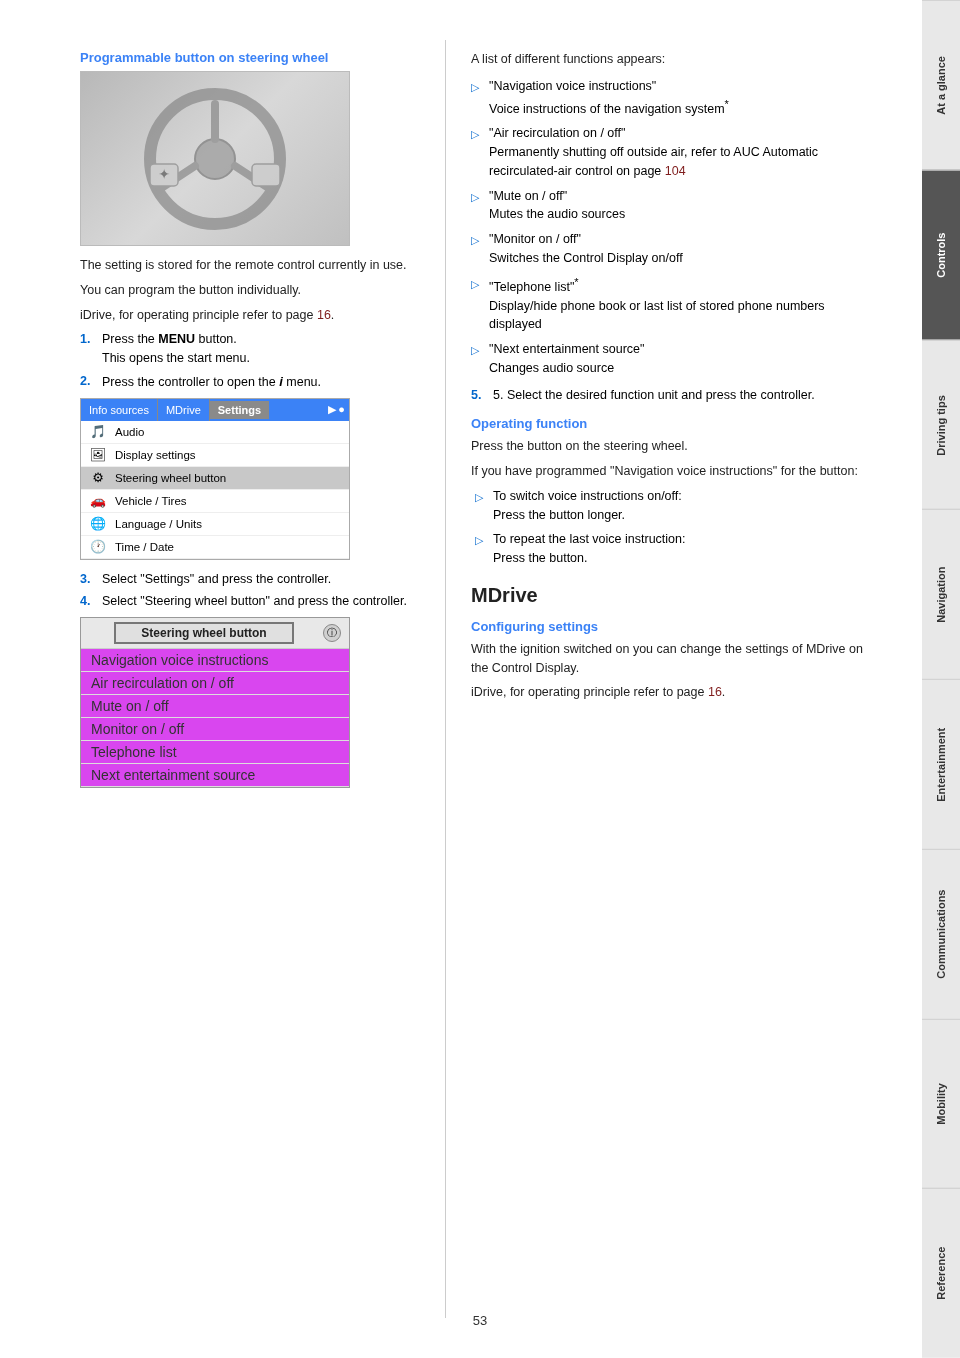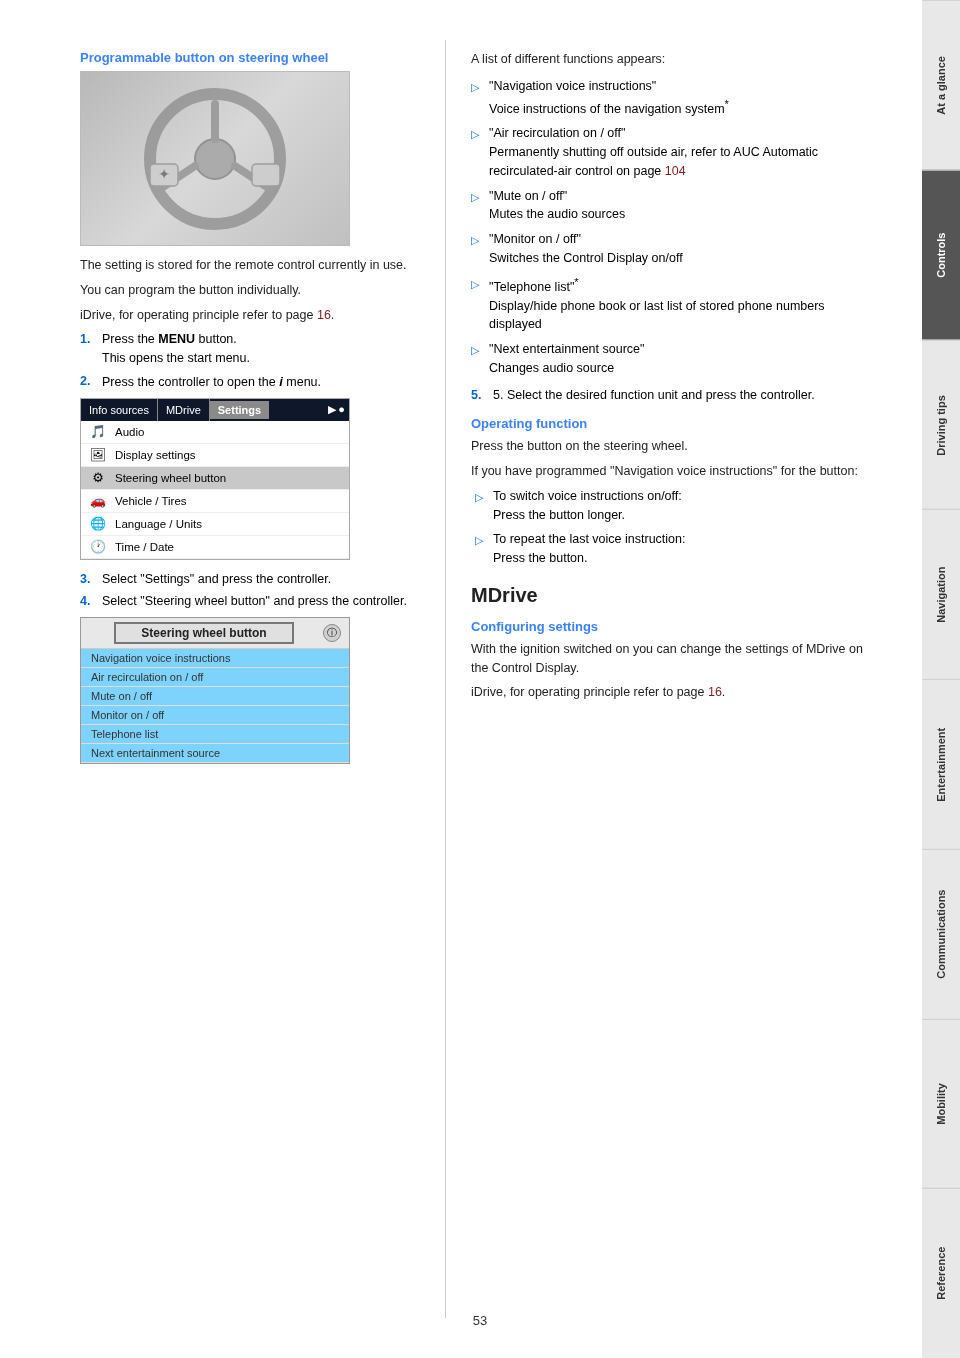--- a/index.html
+++ b/index.html
@@ -145,21 +145,21 @@
     
     .menu-screenshot {
       width: 270px;
       border: 1px solid #aaa;
       margin-bottom: 10px;
       background: #fff;
     }
 
     .menu-header {
       display: flex;
-      background: #0f172a;
+      background: #3b82f6;
       color: #fff;
       font-size: 11px;
       height: 22px;
       align-items: center;
     }
 
     .menu-header-item {
       padding: 3px 8px;
       font-size: 11px;
     }
@@ -216,23 +216,23 @@
       font-size: 12px;
       font-weight: bold;
       color: #222;
       margin: 4px auto;
       width: 180px;
       display: block;
     }
 
     .sw-button-item {
       padding: 3px 10px;
-      font-size: 11px;
+      font-size: 14px;
       border-bottom: 1px solid #ddd;
-      background: #7dd3fc;
+      background: #d946ef;
       color: #333;
     }
 
     .sw-button-item:first-of-type {
       background: #f0f0f0;
     }
 
     
     .bullet-list {
       list-style: none;

